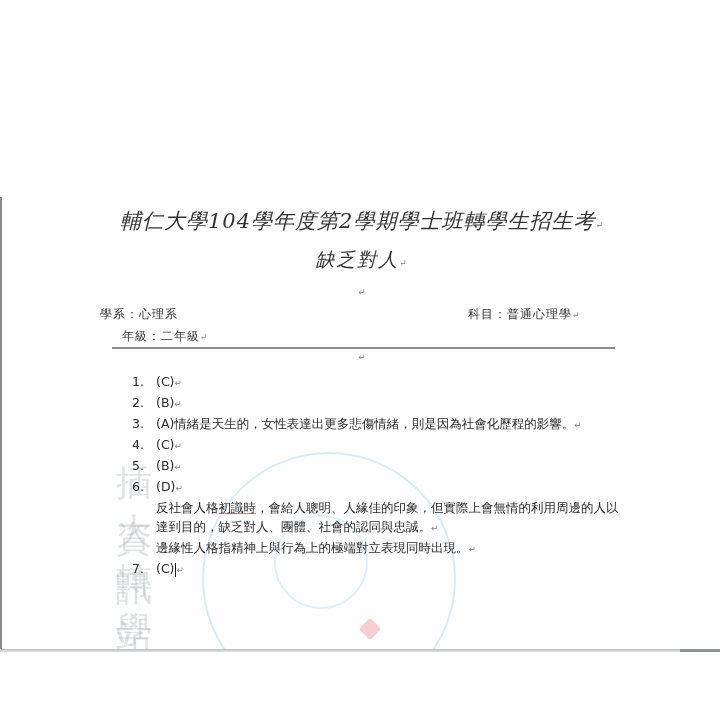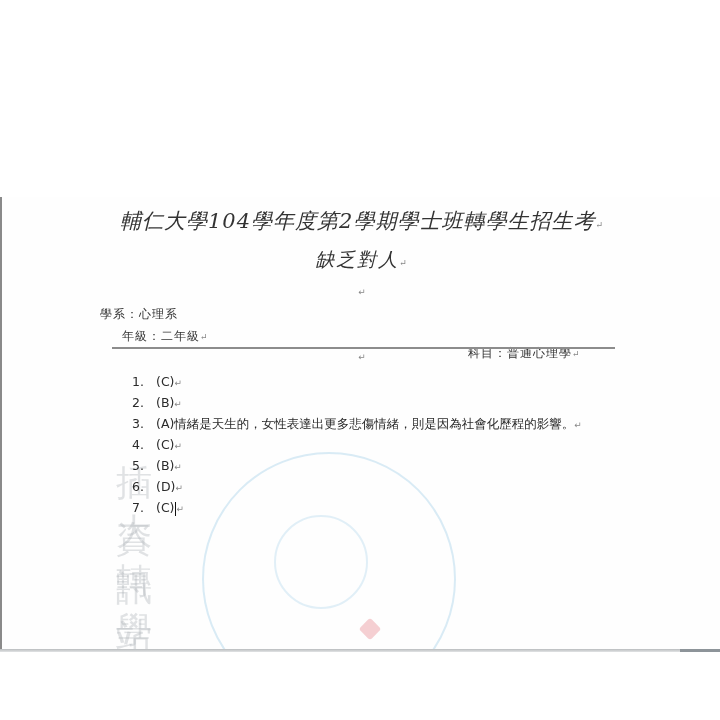--- a/index.html
+++ b/index.html
@@ -117,21 +117,21 @@
 
     .meta {
       position: absolute;
       font-family: "DejaVu Serif", "Liberation Serif", serif;
       font-size: 12px;
       color: #333;
       letter-spacing: 1px;
     }
     .meta-dept { left: 98px; top: 109px; }
     .meta-grade { left: 120px; top: 131px; }
-    .meta-subject { left: 466px; top: 109px; margin-top: 39px; }
+    .meta-subject { left: 466px; top: 109px; }
     .rule {
       position: absolute;
       left: 110px;
       top: 150px;
       width: 503px;
       height: 2px;
       background: #8c8c8c;
     }
 
     .answers {
@@ -221,20 +221,26 @@
         <span class="ans-body"><span>(C)</span><span class="pilcrow">↵</span></span>
       </div>
       <div class="ans-row">
         <span class="ans-num">5.</span>
         <span class="ans-body"><span>(B)</span><span class="pilcrow">↵</span></span>
       </div>
       <div class="ans-row">
         <span class="ans-num">6.</span>
         <span class="ans-body"><span>(D)</span><span class="pilcrow">↵</span></span>
       </div>
+      <div class="ans-extra">
+        <span>反社會人格</span><span class="underline-squiggle">初識時</span><span>，會給人聰明、人緣佳的印象，但實際上會無情的利用周邊的人以達到目的，缺乏對人、團體、社會的認同與忠誠。</span><span class="pilcrow">↵</span>
+      </div>
+      <div class="ans-extra">
+        <span>邊緣性人格指精神上與行為上的極端對立表現同時出現。</span><span class="pilcrow">↵</span>
+      </div>
       <div class="ans-row">
         <span class="ans-num">7.</span>
         <span class="ans-body"><span>(C)</span><span class="caret"></span><span class="pilcrow">↵</span></span>
       </div>
     </div>
   </div>
   <div class="page-bottom-edge">
     <div class="scroll-thumb"></div>
   </div>
 </div>

